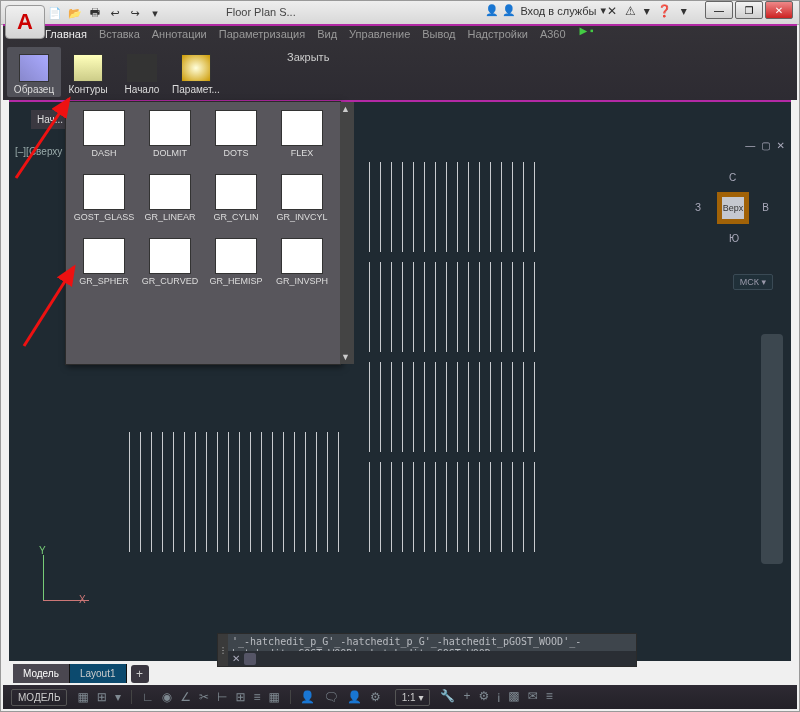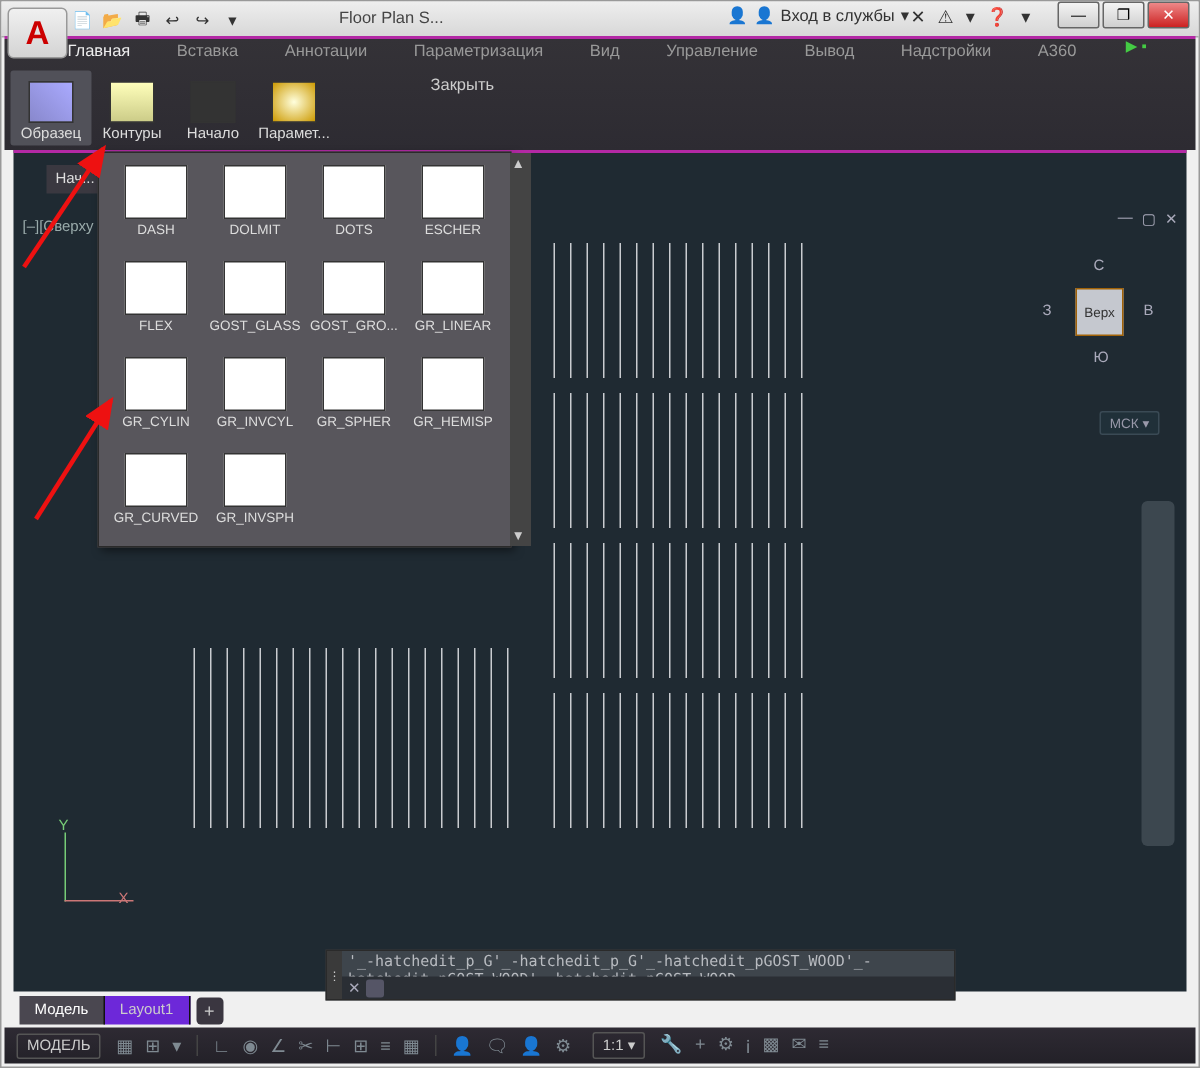--- a/index.html
+++ b/index.html
@@ -24,21 +24,21 @@
     font-size:11px; color:#333;}
   .search {position:absolute; top:2px; left:296px; width:164px; height:18px;
     background:#e8e6ea; border:1px solid #999; border-radius:3px; font-size:10px;
     color:#888; padding:2px 4px; font-style:italic;}
   .signin {position:absolute; top:3px; left:484px; font-size:11px; color:#333; display:flex; gap:4px; align-items:center;}
   .signin span { font-size:11px; }
   .top-icons {position:absolute; top:3px; left:606px; display:flex; gap:8px; color:#333; font-size:12px;}
 
   
   .tabs-row {position:absolute; top:24px; left:42px; right:8px; height:20px; display:flex;
-    gap:27px; font-size:11px;}
+    gap:8px; font-size:11px;}
   .tabs-row .tab { color:#999; padding:3px 2px; cursor:pointer;}
   .tabs-row .tab.active { color:#eee; }
   .tabs-row .play {color:#4c4; font-size:10px; margin-left:4px;}
 
   
   .ribbon-bg {position:absolute; top:23px; left:2px; right:2px; height:76px;
      background:linear-gradient(#343237,#2d2b32); border-top:2px solid #b329a5;}
   .ribbon { position:absolute; top:46px; left:6px; display:flex; }
   .rib-item { width:54px; height:50px; display:flex; flex-direction:column; align-items:center;
     justify-content:flex-end; gap:2px; color:#ddd; font-size:10px; cursor:pointer; padding-bottom:2px;}
@@ -81,21 +81,21 @@
   .t-cur{background:linear-gradient(90deg,#000,#fff 70%,#000);}
   .t-invsph{background:radial-gradient(#000,#fff);}
 
   
   .canvas {position:absolute; top:99px; left:8px; right:8px; bottom:50px;
     background:#1f2a32; border-top:2px solid #b329a5;}
   .view-tag{position:absolute; top:44px; left:6px; color:#9aa; font-size:10px;}
   .view-dock{position:absolute; top:38px; right:6px; color:#aab; font-size:10px; display:flex; gap:6px;}
   .viewcube{position:absolute; top:68px; right:22px; width:74px; height:74px;}
   .viewcube .face{position:absolute; top:22px; left:22px; width:32px; height:32px;
-     background:#c5c8cf; border:1px solid #a16207; font-size:9px; color:#333;
+     background:#c5c8cf; border:5px solid #a16207; font-size:9px; color:#333;
      display:flex; align-items:center; justify-content:center;}
   .viewcube .dir{position:absolute; font-size:10px; color:#aab;}
   .mck{position:absolute; top:172px; right:18px; width:40px; height:16px; background:#203039;
     border:1px solid #3a4a55; color:#99a; font-size:9px; display:flex; align-items:center; justify-content:center; border-radius:2px;}
   .navbar{position:absolute; right:8px; top:232px; width:22px; height:230px;
      background:rgba(130,140,150,.3); border-radius:4px;}
   .axes{position:absolute; left:20px; bottom:56px; width:60px; height:60px;}
   .axes .y{position:absolute; left:10px; top:0; font-size:10px; color:#7c7;}
   .axes .x{position:absolute; left:50px; bottom:0; font-size:10px; color:#c77;}
   .axes .ly{position:absolute; left:14px; top:10px; width:1px; height:46px; background:#7c7;}
@@ -117,21 +117,21 @@
      background:#2a2e34; display:flex; align-items:center; padding:0 4px; gap:4px;}
   .cmd .x{color:#aab; font-size:10px;}
   .sico{width:12px;height:12px;background:#556; border-radius:2px;}
 
   .filetab{position:absolute; top:8px; left:22px; color:#ddd; font-size:10px;
      background:#3a3840; padding:4px 10px 4px 6px; border-radius:0 6px 0 0; max-width:60px;
      overflow:hidden; white-space:nowrap;}
 
   
   .b-tabs{position:absolute; left:12px; bottom:28px; display:flex; align-items:center; gap:0;}
-  .b-tabs .bt{font-size:10px; color:#ccc; background:#6d28d9; padding:4px 10px;
+  .b-tabs .bt{font-size:10px; color:#ccc; background:#0c4a6e; padding:4px 10px;
     border-right:1px solid #111;}
   .b-tabs .bt.active{background:#4a4750; color:#fff;}
   .b-tabs .plus{width:18px; height:18px; margin-left:4px; font-size:12px; color:#ccc;
     display:flex;align-items:center;justify-content:center; background:#3a3640; border-radius:3px;}
 
   
   .status{position:absolute; left:2px; right:2px; bottom:2px; height:24px;
     background:linear-gradient(#2e2a33,#232128); display:flex; align-items:center;
     gap:10px; padding:0 8px; color:#9aa; font-size:10px;}
   .status .sep{width:1px; height:14px; background:#444;}
@@ -349,58 +349,50 @@
       </div>
       <div class="swatch">
         <div class="thumb t-dolmit"></div>
         <span>DOLMIT</span>
       </div>
       <div class="swatch">
         <div class="thumb t-dots"></div>
         <span>DOTS</span>
       </div>
       <div class="swatch">
-        <div class="thumb t-escher"></div>
-        <span>ESCHER</span>
-      </div>
-      <div class="swatch">
         <div class="thumb t-flex"></div>
         <span>FLEX</span>
       </div>
       <div class="swatch">
         <div class="thumb t-glass"></div>
         <span>GOST_GLASS</span>
       </div>
       <div class="swatch">
-        <div class="thumb t-ground"></div>
-        <span>GOST_GRO...</span>
-      </div>
-      <div class="swatch">
         <div class="thumb t-lin"></div>
         <span>GR_LINEAR</span>
       </div>
       <div class="swatch">
         <div class="thumb t-cyl"></div>
         <span>GR_CYLIN</span>
       </div>
       <div class="swatch">
         <div class="thumb t-invcyl"></div>
         <span>GR_INVCYL</span>
       </div>
       <div class="swatch">
         <div class="thumb t-sph"></div>
         <span>GR_SPHER</span>
       </div>
       <div class="swatch">
+        <div class="thumb t-cur"></div>
+        <span>GR_CURVED</span>
+      </div>
+      <div class="swatch">
         <div class="thumb t-hem"></div>
         <span>GR_HEMISP</span>
-      </div>
-      <div class="swatch">
-        <div class="thumb t-cur"></div>
-        <span>GR_CURVED</span>
       </div>
       <div class="swatch">
         <div class="thumb t-invsph"></div>
         <span>GR_INVSPH</span>
       </div>
       <div class="sbar"></div>
   </div>
 
   <div class="arrow" style="top:92px;left:10px">
     <svg width="70" height="90">

